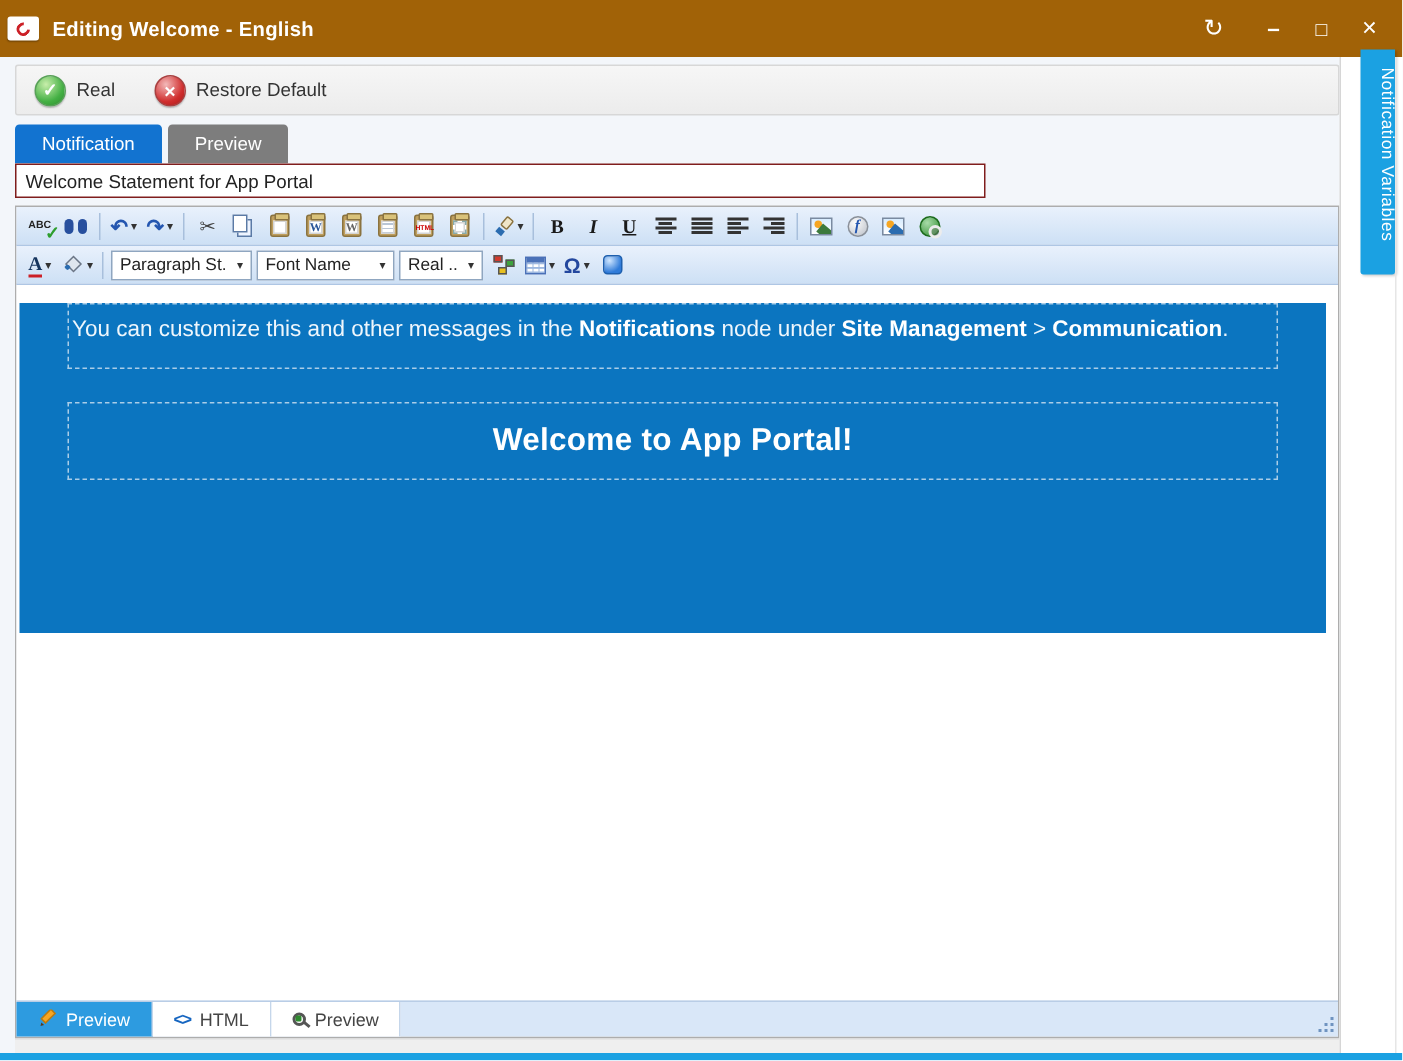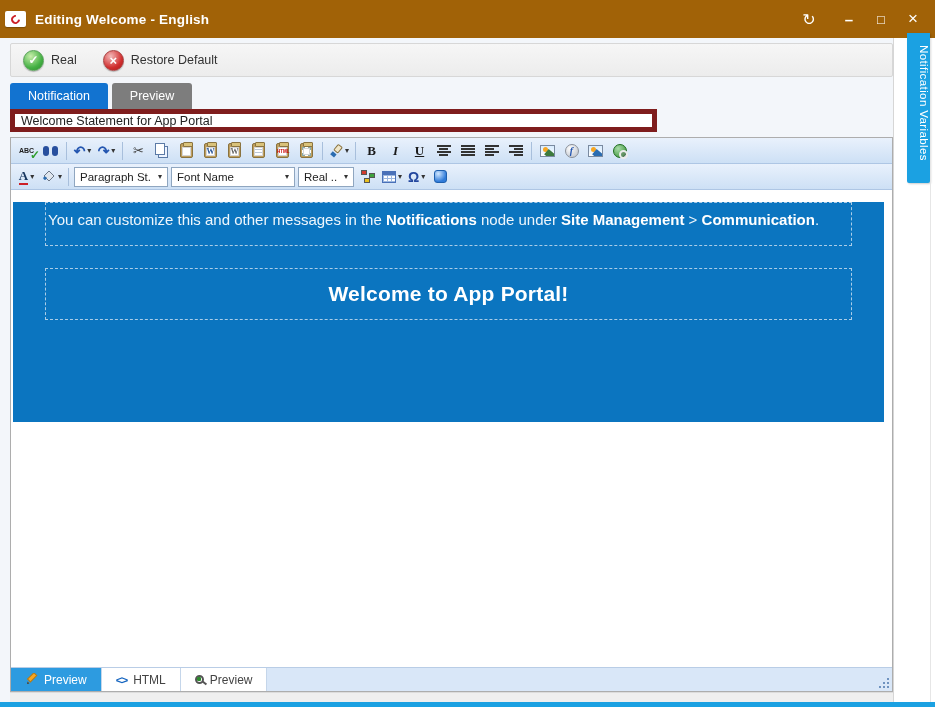--- a/index.html
+++ b/index.html
@@ -33,21 +33,21 @@
   .roundico.red { background:radial-gradient(circle at 35% 28%, #f3b9b9, #d02e2e 62%, #a81717); border:1px solid #a84040; box-shadow:0 1px 1px rgba(0,0,0,.25); font-size:13px; }
 
   
   .toptabs { margin-top:6px; display:flex; gap:4px; flex:none; }
   .ttab { height:26px; display:flex; align-items:center; justify-content:center; font-size:12.5px; border-radius:3px 3px 0 0; padding:0 18px; cursor:default; }
   .ttab.active { background:#1273d0; color:#fff; }
   .ttab.inactive { background:#7d7d7d; color:#fff; }
 
   
   .fldlabel { margin:6px 0 3px; font-size:12.5px; color:#1a1a1a; flex:none; }
-  .subject { width:647px; height:23px; border:5px solid #7f1d1d; background:#fff; padding:0 6px; font-size:12.5px; color:#222; font-family:"Liberation Sans",sans-serif; flex:none; }
+  .subject { width:647px; height:23px; border:1px solid #7f1d1d; background:#fff; padding:0 6px; font-size:12.5px; color:#222; font-family:"Liberation Sans",sans-serif; flex:none; }
 
   
   .editor { margin-top:5px; flex:1; display:flex; flex-direction:column; border:1px solid #adadad; background:#fff; min-height:0; }
   .etb { height:26px; background:linear-gradient(#e9f1fc,#cde0f5); border-bottom:1px solid #aec6e4; display:flex; align-items:center; padding:0 4px; gap:1px; flex:none; }
   .tbtn { min-width:23px; height:22px; display:flex; align-items:center; justify-content:center; border-radius:2px; padding:0 2px; cursor:default; }
   .sep { width:1px; height:18px; background:#a8bfdc; margin:0 3px; flex:none; }
   .dd { font-size:8px; color:#333; margin-left:2px; line-height:1; }
 
   
   .abc { position:relative; font-weight:bold; font-size:7px; color:#222; line-height:1; }
@@ -310,21 +310,21 @@
                 <path d="M3 6 L8 1 L13 6 L8 11 Z" fill="#dfe6ee" stroke="#6b7686"></path>
                 <path d="M2 8 q2 4 4 0 q-2 -3 -4 0" fill="#2b6cb0"></path>
               </svg>
             <span class="dd">▾</span>
           </span>
           <span class="sep"></span>
           <span class="sel" style="width:94px">
               <span class="sval">Paragraph St...</span>
               <span class="dd">▾</span>
             </span>
-          <span class="sel" style="width:124px">
+          <span class="sel" style="width:92px">
               <span class="sval">Font Name</span>
               <span class="dd">▾</span>
             </span>
           <span class="sel" style="width:56px">
               <span class="sval">Real ...</span>
               <span class="dd">▾</span>
             </span>
           <span class="tbtn">
               <span class="snip">
                 <i></i>

